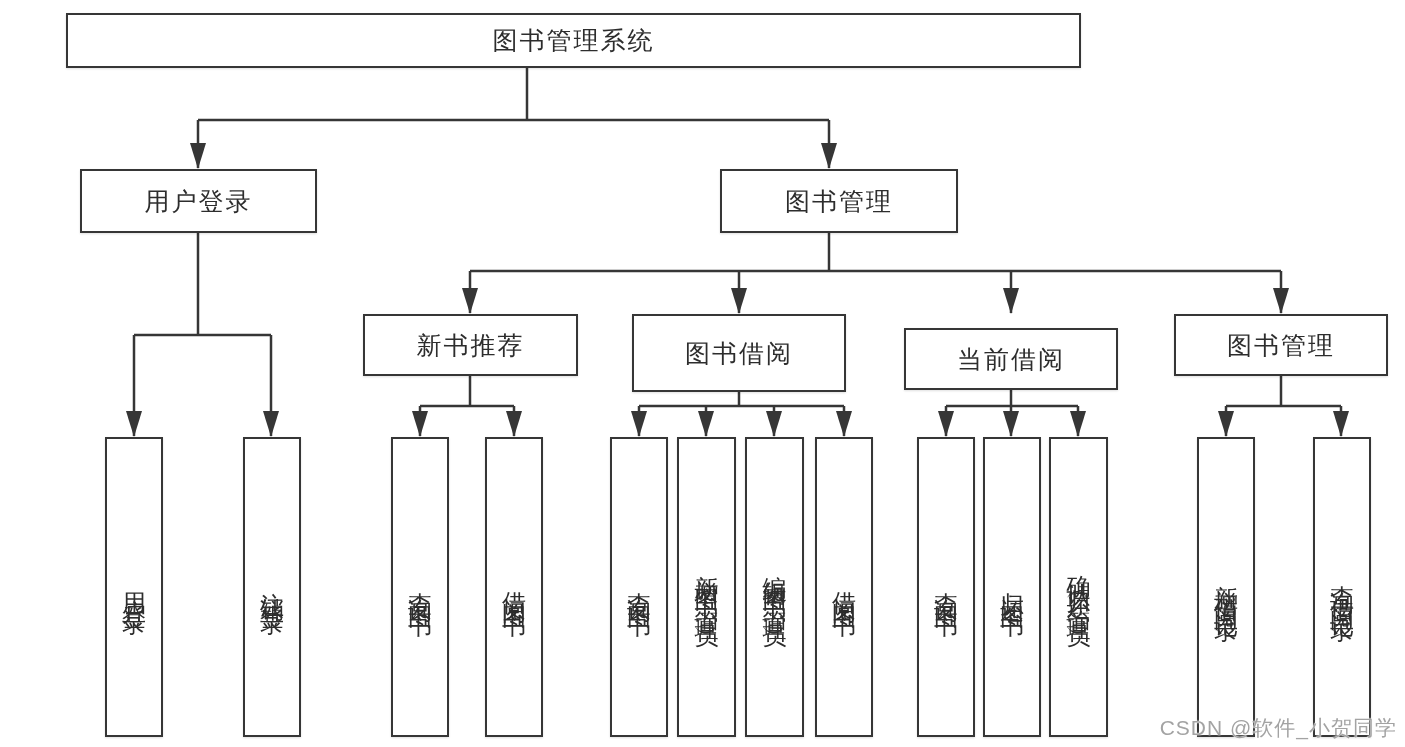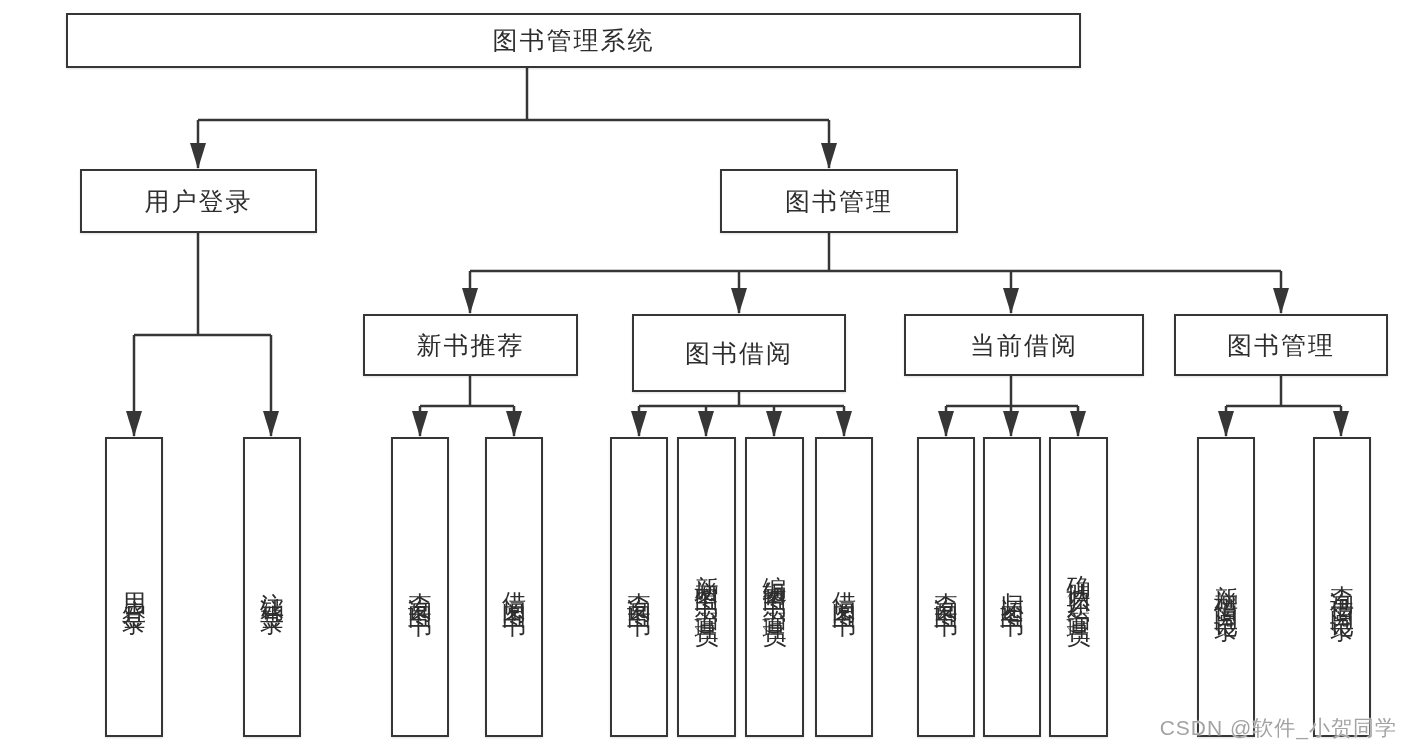--- a/index.html
+++ b/index.html
@@ -154,21 +154,21 @@
   <div class="box h" style="left:710px; top:169px; width:238px; height:64px;margin-left:10px;">
     <span>图书管理</span>
   </div>
 
   <div class="box h" style="left:363px; top:314px; width:215px; height:62px;">
     <span>新书推荐</span>
   </div>
   <div class="box h" style="left:632px; top:314px; width:214px; height:78px;">
     <span>图书借阅</span>
   </div>
-  <div class="box h" style="left:904px; top:314px; width:240px; height:62px;">
+  <div class="box h" style="left:904px; top:328px; width:214px; height:62px;">
     <span>当前借阅</span>
   </div>
   <div class="box h" style="left:1174px; top:314px; width:214px; height:62px;">
     <span>图书管理</span>
   </div>
 
   <div class="box v" style="left:105px; top:437px; width:58px; height:300px;">
     <span>用户登录</span>
   </div>
   <div class="box v" style="left:243px; top:437px; width:58px; height:300px;">

